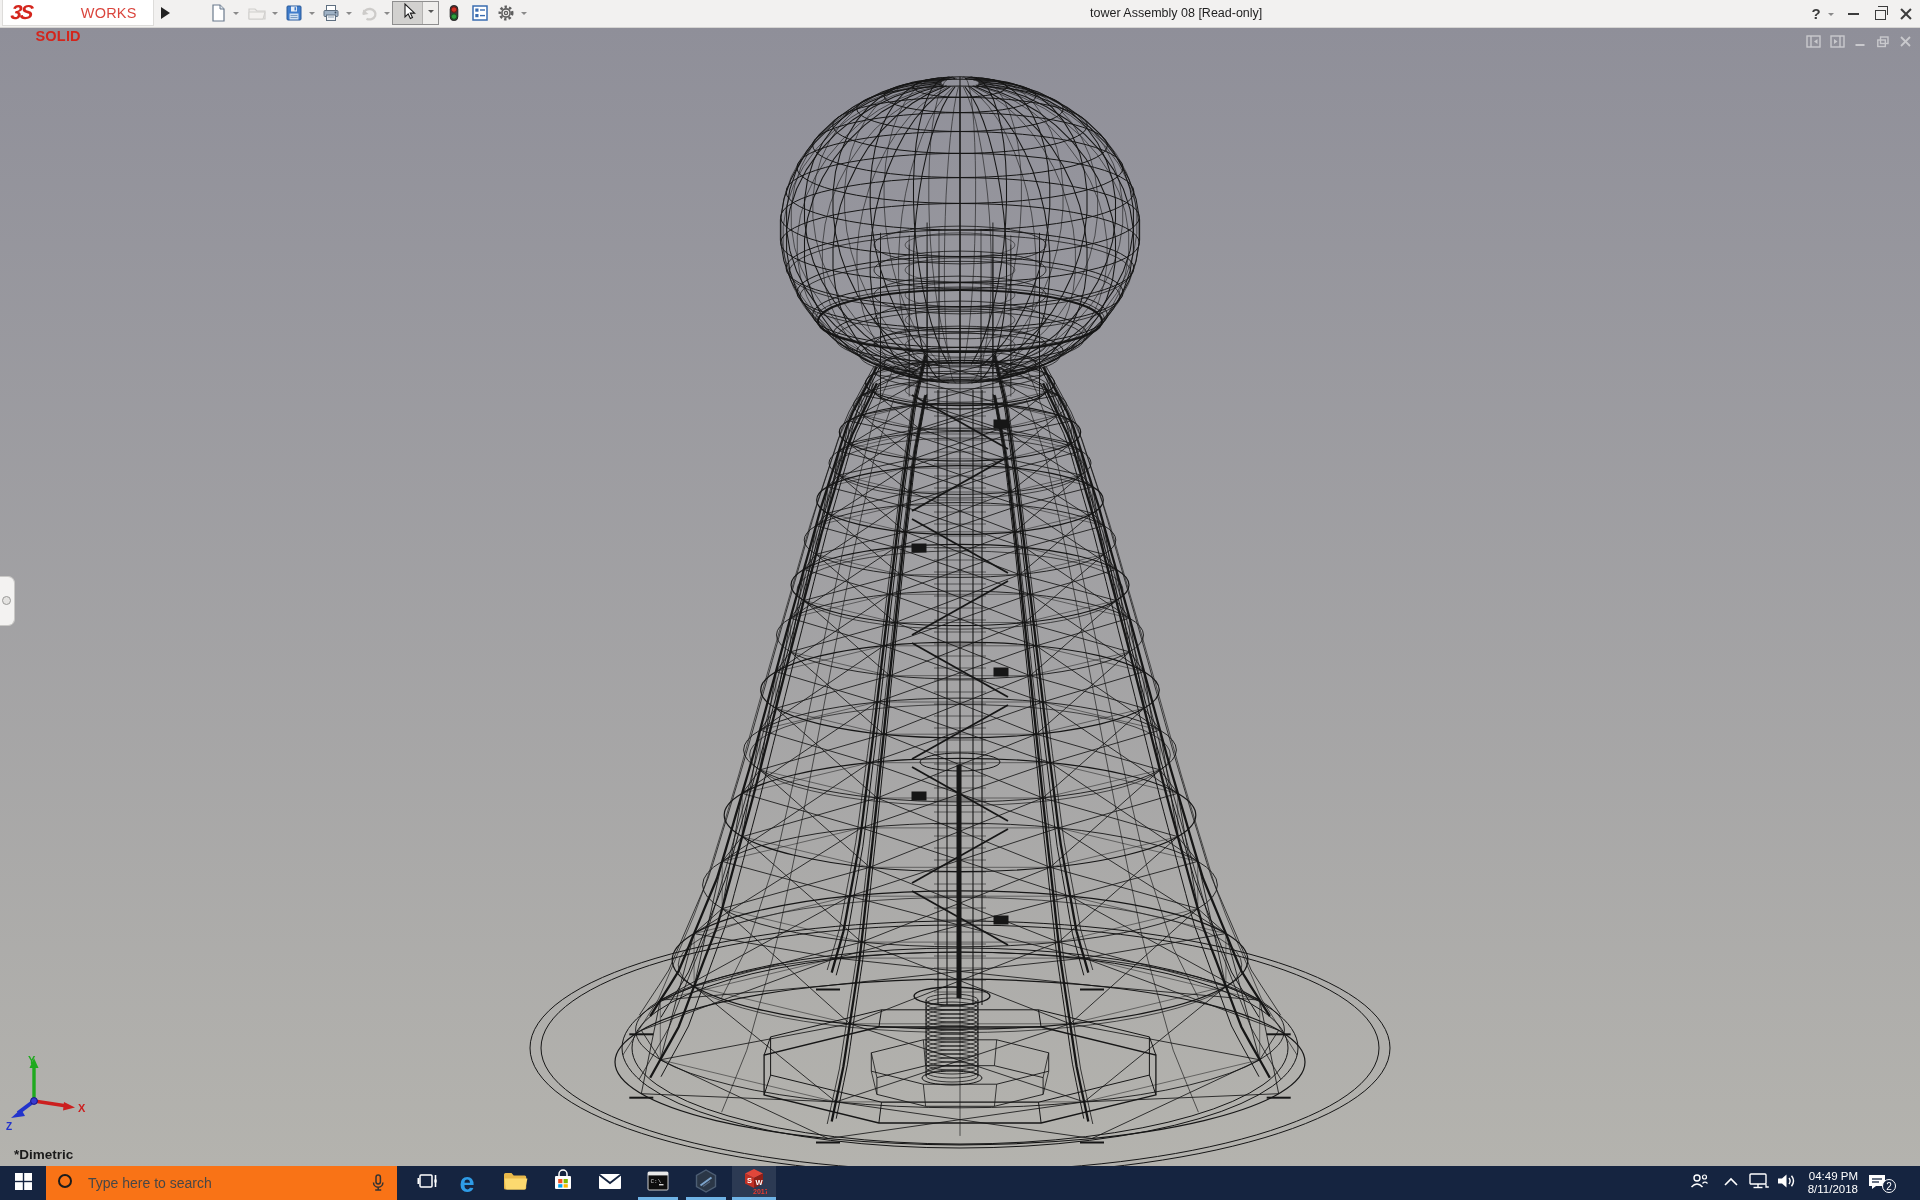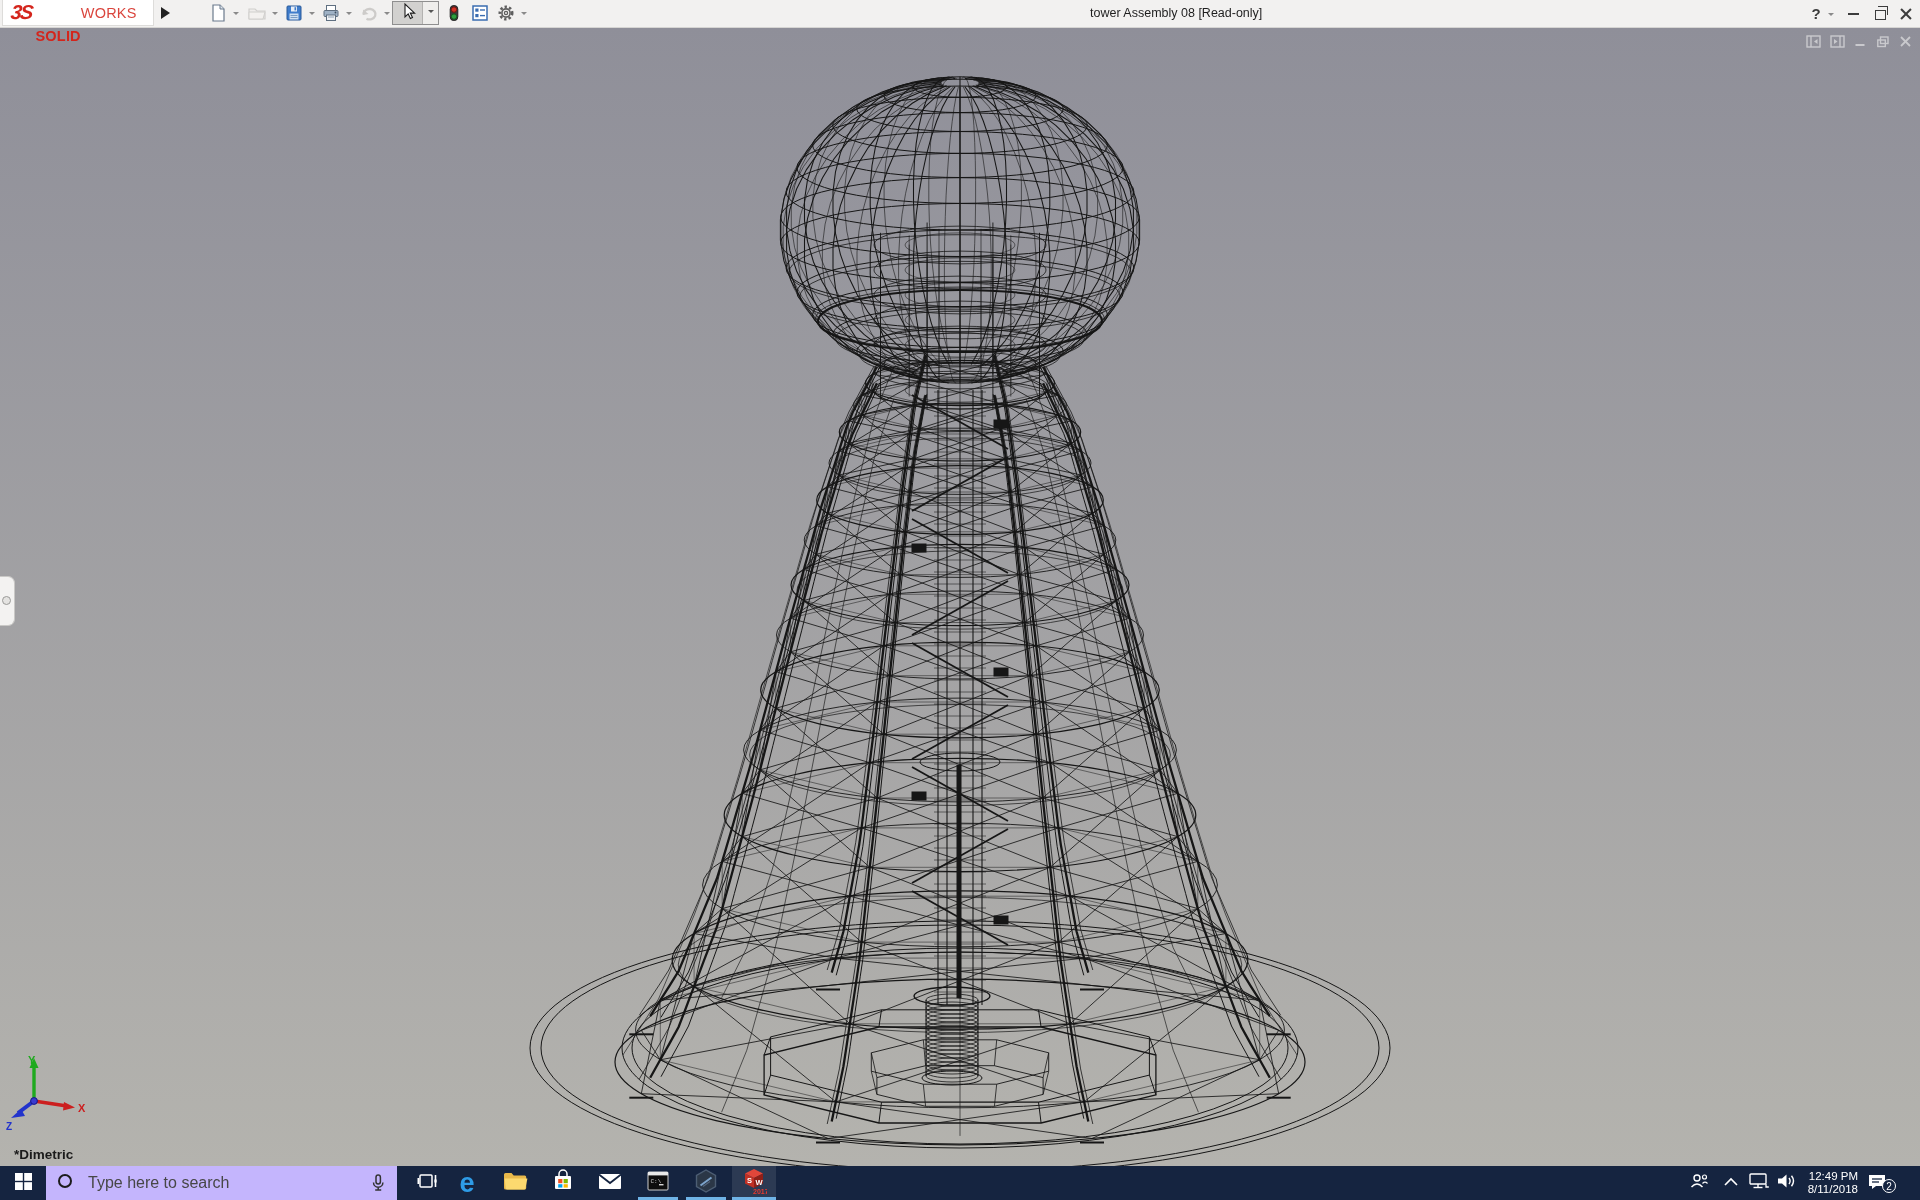--- a/index.html
+++ b/index.html
@@ -36,22 +36,22 @@
   .vp-ctrls svg{display:block;}
   .side-tab{position:absolute;left:0;top:549px;width:14px;height:48px;background:#f3f2f1;
     border:1px solid #c9c8c6;border-left:none;border-radius:0 7px 7px 0;z-index:5;}
   .side-tab .dot{position:absolute;left:2px;top:19px;width:7px;height:7px;border:1.5px solid #9a9a98;border-radius:50%;background:#e4e3e1;}
   .orient-label{position:absolute;left:14px;bottom:4px;font-size:13.5px;font-weight:bold;color:#1b1b1b;z-index:5;}
   #triad{position:absolute;left:4px;bottom:28px;z-index:5;}
   
   #taskbar{position:absolute;left:0;top:1166px;width:1920px;height:34px;z-index:40;}
   #taskbar *{box-sizing:border-box;}
   .start{position:absolute;left:0;top:0;width:46px;height:34px;display:flex;align-items:center;justify-content:center;}
-  .searchbox{position:absolute;left:46px;top:0;width:351px;height:34px;background:#c4b5fd;border:none;outline:none;
-    padding:0 30px 0 42px;font-size:16px;color:#333;font-family:"Liberation Sans",sans-serif;}
+  .searchbox{position:absolute;left:46px;top:0;width:351px;height:34px;background:#f97316;border:none;outline:none;
+    padding:0 30px 0 42px;font-size:14px;color:#333;font-family:"Liberation Sans",sans-serif;}
   .searchbox::placeholder{color:#474747;opacity:1;}
   .cortana-ring{position:absolute;left:58px;top:8px;width:14px;height:14px;border:2.5px solid #1c1c1c;border-radius:50%;z-index:2;}
   .mic{position:absolute;left:370px;top:7px;z-index:2;}
   .tb-icon{position:absolute;top:0;width:40px;height:34px;display:flex;align-items:center;justify-content:center;}
   .edge-e{color:#2e9be6;font-size:27px;font-weight:bold;line-height:26px;}
   .underline{position:absolute;top:31px;height:3px;width:40px;}
   .active-slot{position:absolute;top:0;left:732px;width:44px;height:34px;background:rgba(255,255,255,0.10);}
   .clockblk{position:absolute;left:1798px;top:4px;width:60px;text-align:right;color:#fff;font-size:11.5px;line-height:13px;}
   .badge-c{position:absolute;left:1882px;top:13px;width:14px;height:14px;border-radius:50%;border:1px solid #fff;
     color:#fff;font-size:10px;display:flex;align-items:center;justify-content:center;}
@@ -957,21 +957,21 @@
   </div>
   <div class="tb-icon" style="left:1772px;width:28px">
     <span><svg width="22" height="20" viewBox="0 0 22 20">
           <polygon points="3,7.5 7,7.5 11.5,3.5 11.5,16.5 7,12.5 3,12.5" fill="#fff"></polygon>
           <path d="M14 7 q2.2 3 0 6" fill="none" stroke="#fff" stroke-width="1.4"></path>
           <path d="M16.5 4.8 q4 5.2 0 10.4" fill="none" stroke="#fff" stroke-width="1.4"></path>
         </svg></span>
   </div>
 
   <div class="clockblk">
-    <div>12:49 PM</div>
+    <div>04:49 PM</div>
     <div>8/11/2018</div>
   </div>
 
   <div class="tb-icon" style="left:1862px;width:30px">
     <span><svg width="22" height="20" viewBox="0 0 22 20">
           <path d="M3 4 h16 v11 h-9 l-4 3 v-3 h-3 z" fill="#fff"></path>
           <line x1="6" y1="8" x2="16" y2="8" stroke="#152440" stroke-width="1.3"></line>
           <line x1="6" y1="11" x2="13" y2="11" stroke="#152440" stroke-width="1.3"></line>
         </svg></span>
   </div>

